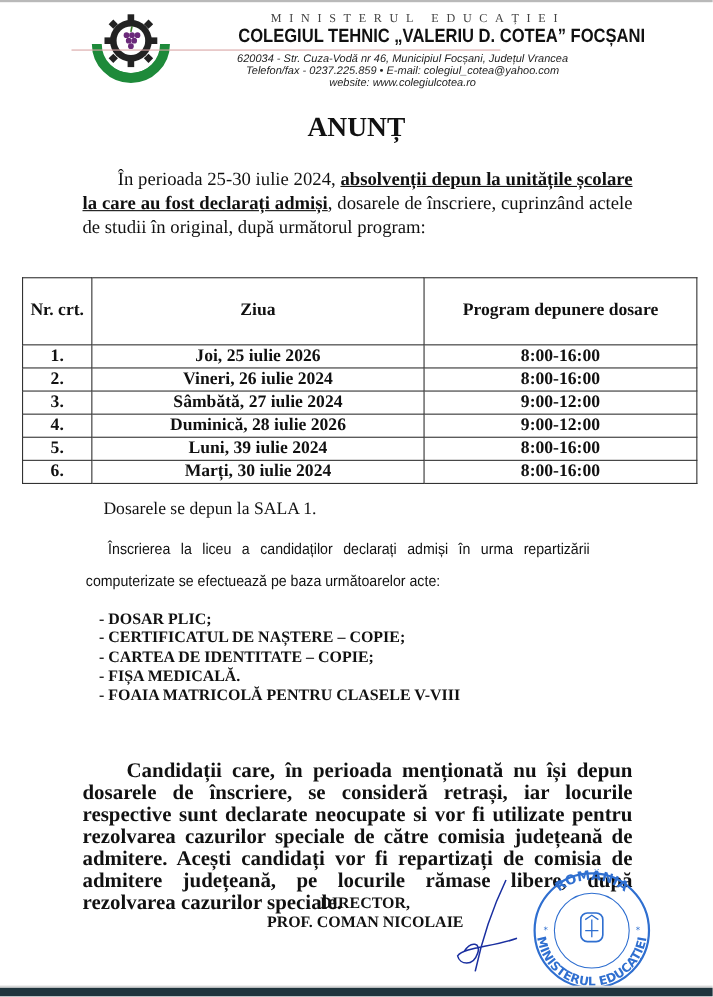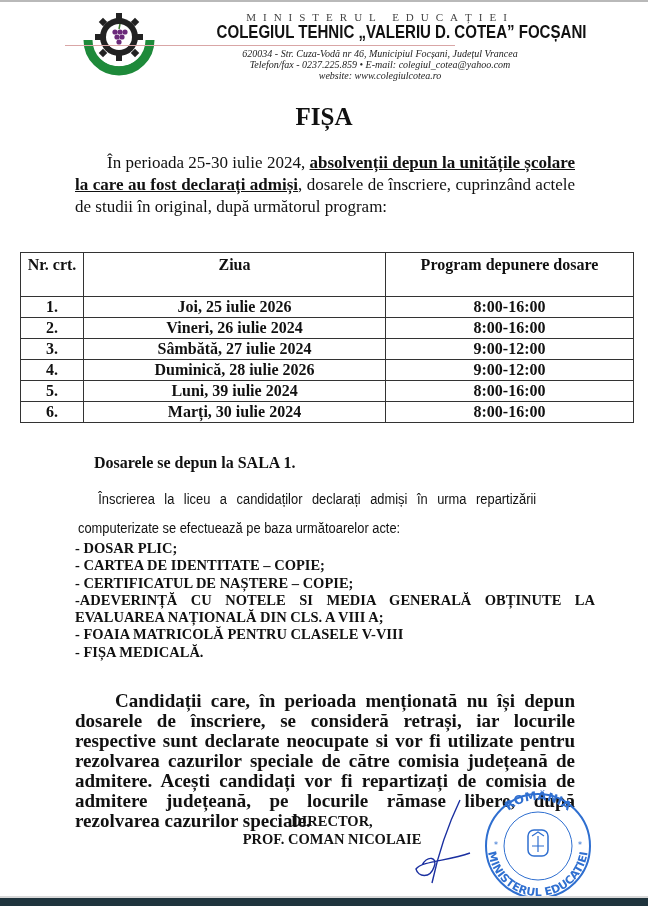--- a/index.html
+++ b/index.html
@@ -19,22 +19,22 @@
       position: absolute; left: 190px; top: 11px; width: 380px; text-align: center;
       font-size: 11px; letter-spacing: 7px; color: #444;
     }
     .school {
       position: absolute; left: 190px; top: 22px; width: 380px; text-align: center;
       font-family: "Liberation Sans", "DejaVu Sans", sans-serif; font-weight: bold;
       font-size: 17.5px; color: #111; transform: scaleX(0.86); transform-origin: center;
       white-space: nowrap;
     }
     .addr {
-      position: absolute; left: 190px; width: 380px; text-align: center;
-      font-family: Liberation Serif, serif; font-style: italic;
+      position: absolute; left: 176px; width: 380px; text-align: center;
+      font-family: Liberation Sans, sans-serif; font-style: italic;
       font-size: 10px; color: #222; white-space: nowrap;
     }
     .addr1 { top: 48px; } .addr2 { top: 59px; } .addr3 { top: 70px; }
 
     
     .title {
       position: absolute; left: 0; top: 103px; width: 648px; text-align: center;
       font-weight: bold; font-size: 25px;
     }
 
@@ -48,35 +48,35 @@
     .indent { display: inline-block; width: 32px; }
 
     
     table.schedule {
       position: absolute; left: 20px; top: 252px; width: 614px;
       border-collapse: collapse; font-weight: bold; font-size: 16px;
     }
     table.schedule th, table.schedule td {
       border: 1px solid #333; padding: 0 4px; text-align: center; height: 20px; line-height: 18px;
     }
-    table.schedule th { font-weight: bold; vertical-align: top; padding-top: 3px; height: 40px; }
+    table.schedule th { font-weight: bold; vertical-align: top; padding-top: 20px; height: 40px; }
     .c1 { width: 54px; } .c2 { width: 293px; }
 
     .sala {
-      position: absolute; left: 94px; top: 454px; font-weight: bold; font-size: 16px;
+      position: absolute; left: 94px; top: 454px; font-weight: normal; font-size: 16px;
     }
     .p2 {
       position: absolute; left: 78px; top: 485px; width: 498px; font-size: 14px; line-height: 29px;
       text-align: justify; font-family: "Liberation Sans", "DejaVu Sans", sans-serif; transform: scaleX(0.92);
       transform-origin: left;
     }
     .p2 .indent { width: 22px; }
     .docs {
       position: absolute; left: 75px; top: 540px; width: 520px; font-weight: bold; font-size: 14.5px;
-      line-height: 17.3px; margin: 0; padding: 0; list-style: none;
+      line-height: 17.3px; margin: 15px; padding: 0; list-style: none;
     }
     .outro {
       position: absolute; left: 75px; top: 691px; width: 500px; font-weight: bold; font-size: 19px;
       line-height: 20px; text-align: justify;
     }
     .outro .indent { width: 40px; }
 
     .director {
       position: absolute; left: 232px; top: 812px; width: 200px; text-align: center;
       font-weight: bold; font-size: 14.5px; line-height: 18px;
@@ -114,21 +114,21 @@
   </g>
   <path d="M37 19 L38 14" stroke="#3a7a2a" stroke-width="1.5"></path>
 </svg>
 <div class="header-line"></div>
 <div class="ministry">MINISTERUL EDUCAȚIEI</div>
 <div class="school">COLEGIUL TEHNIC „VALERIU D. COTEA” FOCȘANI</div>
 <div class="addr addr1">620034 - Str. Cuza-Vodă nr 46, Municipiul Focșani, Județul Vrancea</div>
 <div class="addr addr2">Telefon/fax - 0237.225.859  • E-mail: colegiul_cotea@yahoo.com</div>
 <div class="addr addr3">website: www.colegiulcotea.ro</div>
 
-<div class="title">FIȘA</div>
+<div class="title">ANUNȚ</div>
 
 <div class="intro">
   <span class="indent"></span><span class="b">În perioada 25-30 iulie 2024,</span>
   <span class="u">absolvenții depun la unitățile școlare la care au fost declarați admiși</span><span>, dosarele de înscriere, cuprinzând actele de studii în original, după următorul program:</span>
 </div>
 
 <table class="schedule">
   <thead>
     <tr>
       <th class="c1">Nr. crt.</th>
@@ -171,25 +171,24 @@
 </table>
 
 <div class="sala">Dosarele se depun la SALA 1.</div>
 
 <div class="p2">
   <span class="indent"></span><span>Înscrierea la liceu a candidaților declarați admiși în urma repartizării computerizate se efectuează pe baza următoarelor acte:</span>
 </div>
 
 <ul class="docs">
   <li>- DOSAR PLIC;</li>
+  <li>- CERTIFICATUL DE NAȘTERE – COPIE;</li>
   <li>- CARTEA DE IDENTITATE – COPIE;</li>
-  <li>- CERTIFICATUL DE NAȘTERE – COPIE;</li>
-  <li style="text-align:justify;">-ADEVERINȚĂ CU NOTELE SI MEDIA GENERALĂ OBȚINUTE LA EVALUAREA NAȚIONALĂ DIN CLS. A VIII A;</li>
+  <li>- FIȘA MEDICALĂ.</li>
   <li>- FOAIA MATRICOLĂ PENTRU CLASELE V-VIII</li>
-  <li>- FIȘA MEDICALĂ.</li>
 </ul>
 
 <div class="outro">
   <span class="indent"></span><span>Candidații care, în perioada menționată nu își depun dosarele de înscriere, se consideră retrași, iar locurile respective sunt declarate neocupate si vor fi utilizate pentru rezolvarea cazurilor speciale de către comisia județeană de admitere. Acești candidați vor fi repartizați de comisia de admitere județeană, pe locurile rămase libere, după rezolvarea cazurilor speciale.</span>
 </div>
 
 <div class="director">
   <div>DIRECTOR,</div>
   <div>PROF. COMAN NICOLAIE</div>
 </div>

